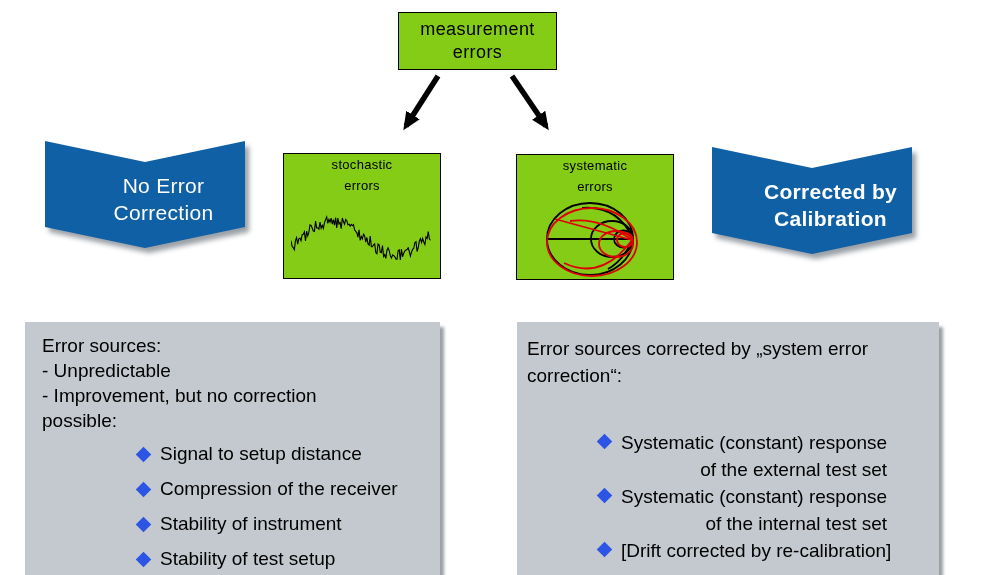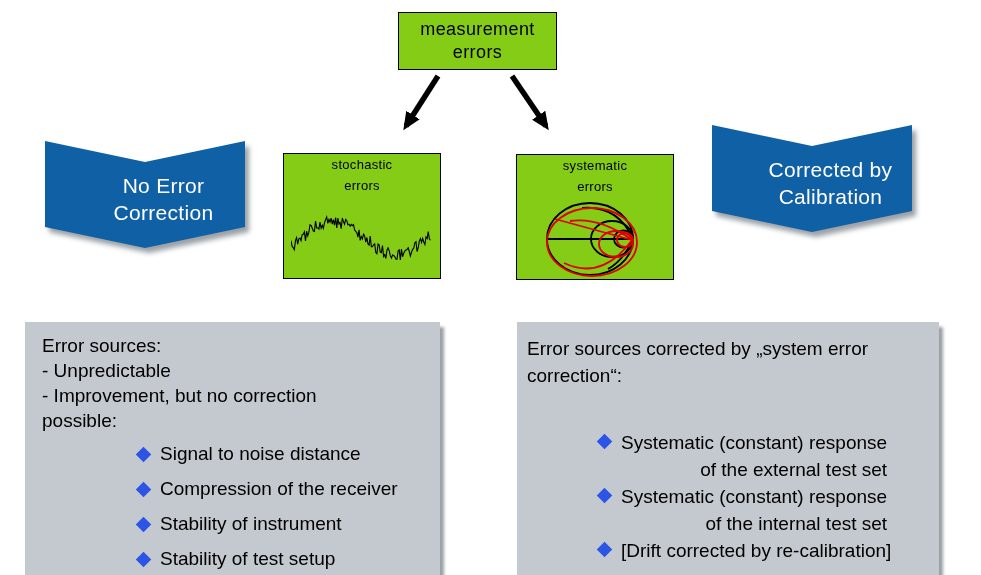--- a/index.html
+++ b/index.html
@@ -28,21 +28,21 @@
   
   .arrows{position:absolute;left:380px;top:72px;width:200px;height:80px;}
 
   
   .banner{position:absolute;width:210px;height:120px;}
   .banner svg{position:absolute;left:0;top:0;filter:drop-shadow(4px 5px 2.5px #9aa0a6);}
   .banner-shape{fill:var(--banner-blue);}
   .banner-text{position:absolute;left:0;top:0;width:237px;height:109px;display:flex;align-items:center;justify-content:center;
                text-align:center;color:#fff;font-size:21px;line-height:27px;padding-top:10px;letter-spacing:.3px;}
   .banner-left{left:45px;top:139px;}
-  .banner-right{left:712px;top:123px;}
+  .banner-right{left:712px;top:145px;font-weight:bold;}
 
   
   .panel{position:absolute;top:294px;height:253px;background:var(--panel-gray);
          box-shadow:4px 5px 3px #9ba0a5;color:var(--ink);font-size:19px;margin-top:28px;}
   .panel-left{left:25px;width:415px;padding:11px 14px 0 17px;}
   .panel-right{left:517px;width:422px;padding:13px 10px 9px 10px;}
   .panel-left .panel-heading{line-height:25px;}
   .panel-right .panel-heading{line-height:27px;}
   ul.bullets{list-style:none;}
   .panel-left ul.bullets{margin-top:9px;margin-left:96px;}
@@ -120,21 +120,21 @@
   </div>
 
   <div class="panel panel-left">
     <div class="panel-heading prewrap">Error sources:
 - Unpredictable
 - Improvement, but no correction
 possible:</div>
     <ul class="bullets">
       <li>
         <span class="diamond"></span>
-        <span class="prewrap">Signal to noise distance</span>
+        <span class="prewrap">Signal to setup distance</span>
       </li>
       <li>
         <span class="diamond"></span>
         <span class="prewrap">Compression of the receiver</span>
       </li>
       <li>
         <span class="diamond"></span>
         <span class="prewrap">Stability of instrument</span>
       </li>
       <li>

